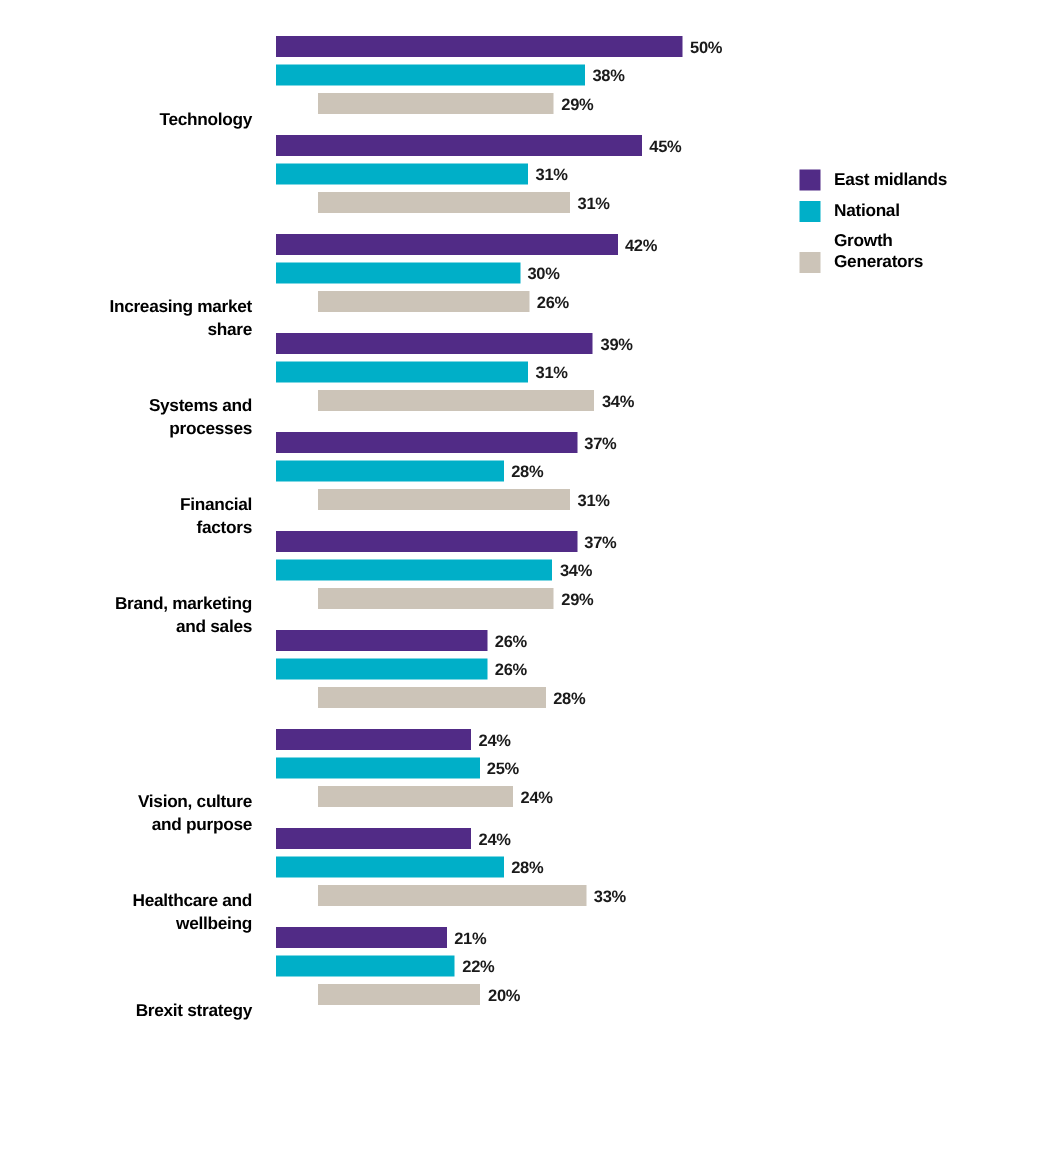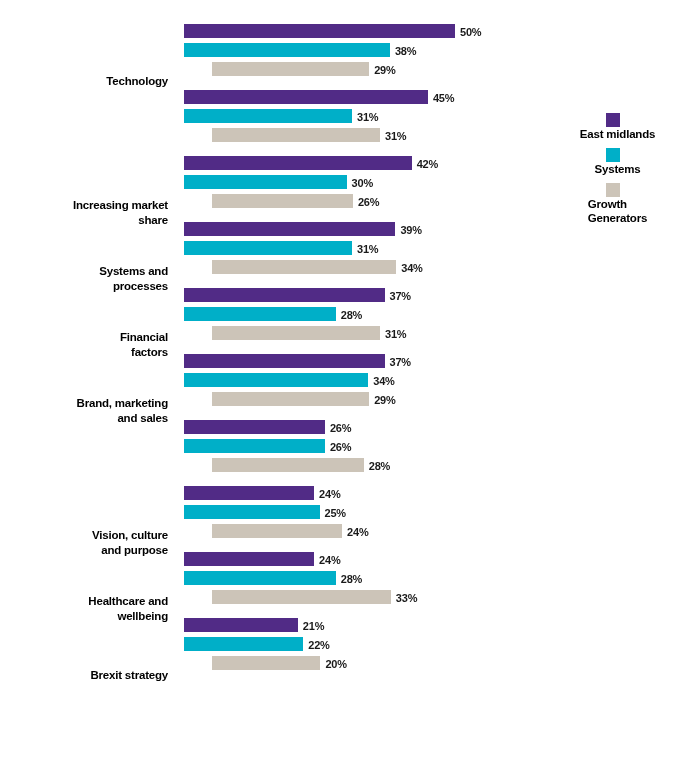--- a/index.html
+++ b/index.html
@@ -84,23 +84,22 @@
 
   .legend {
     position: absolute;
     left: 533px;
     top: 112px;
     width: 160px;
   }
 
   .legend-item {
     display: flex;
-    align-items: center;
+    align-items: flex-end;
     margin-bottom: 6px;
-    flex-direction: column;
   }
 
   .legend-swatch {
     width: 14px;
     height: 14px;
     flex: 0 0 auto;
     margin-top: 1px;
   }
 
   .legend-label {
@@ -293,21 +292,21 @@
         </div>
       </div>
     </div>
   <div class="legend">
       <div class="legend-item">
         <span class="legend-swatch" style="background: rgb(81, 43, 134);"></span>
         <span class="legend-label">East midlands</span>
       </div>
       <div class="legend-item">
         <span class="legend-swatch" style="background: rgb(0, 175, 200);"></span>
-        <span class="legend-label">Systems</span>
+        <span class="legend-label">National</span>
       </div>
       <div class="legend-item">
         <span class="legend-swatch" style="background: rgb(204, 196, 184);"></span>
         <span class="legend-label">Growth
 Generators</span>
       </div>
     </div>
 </div>
 
 </body></html>

